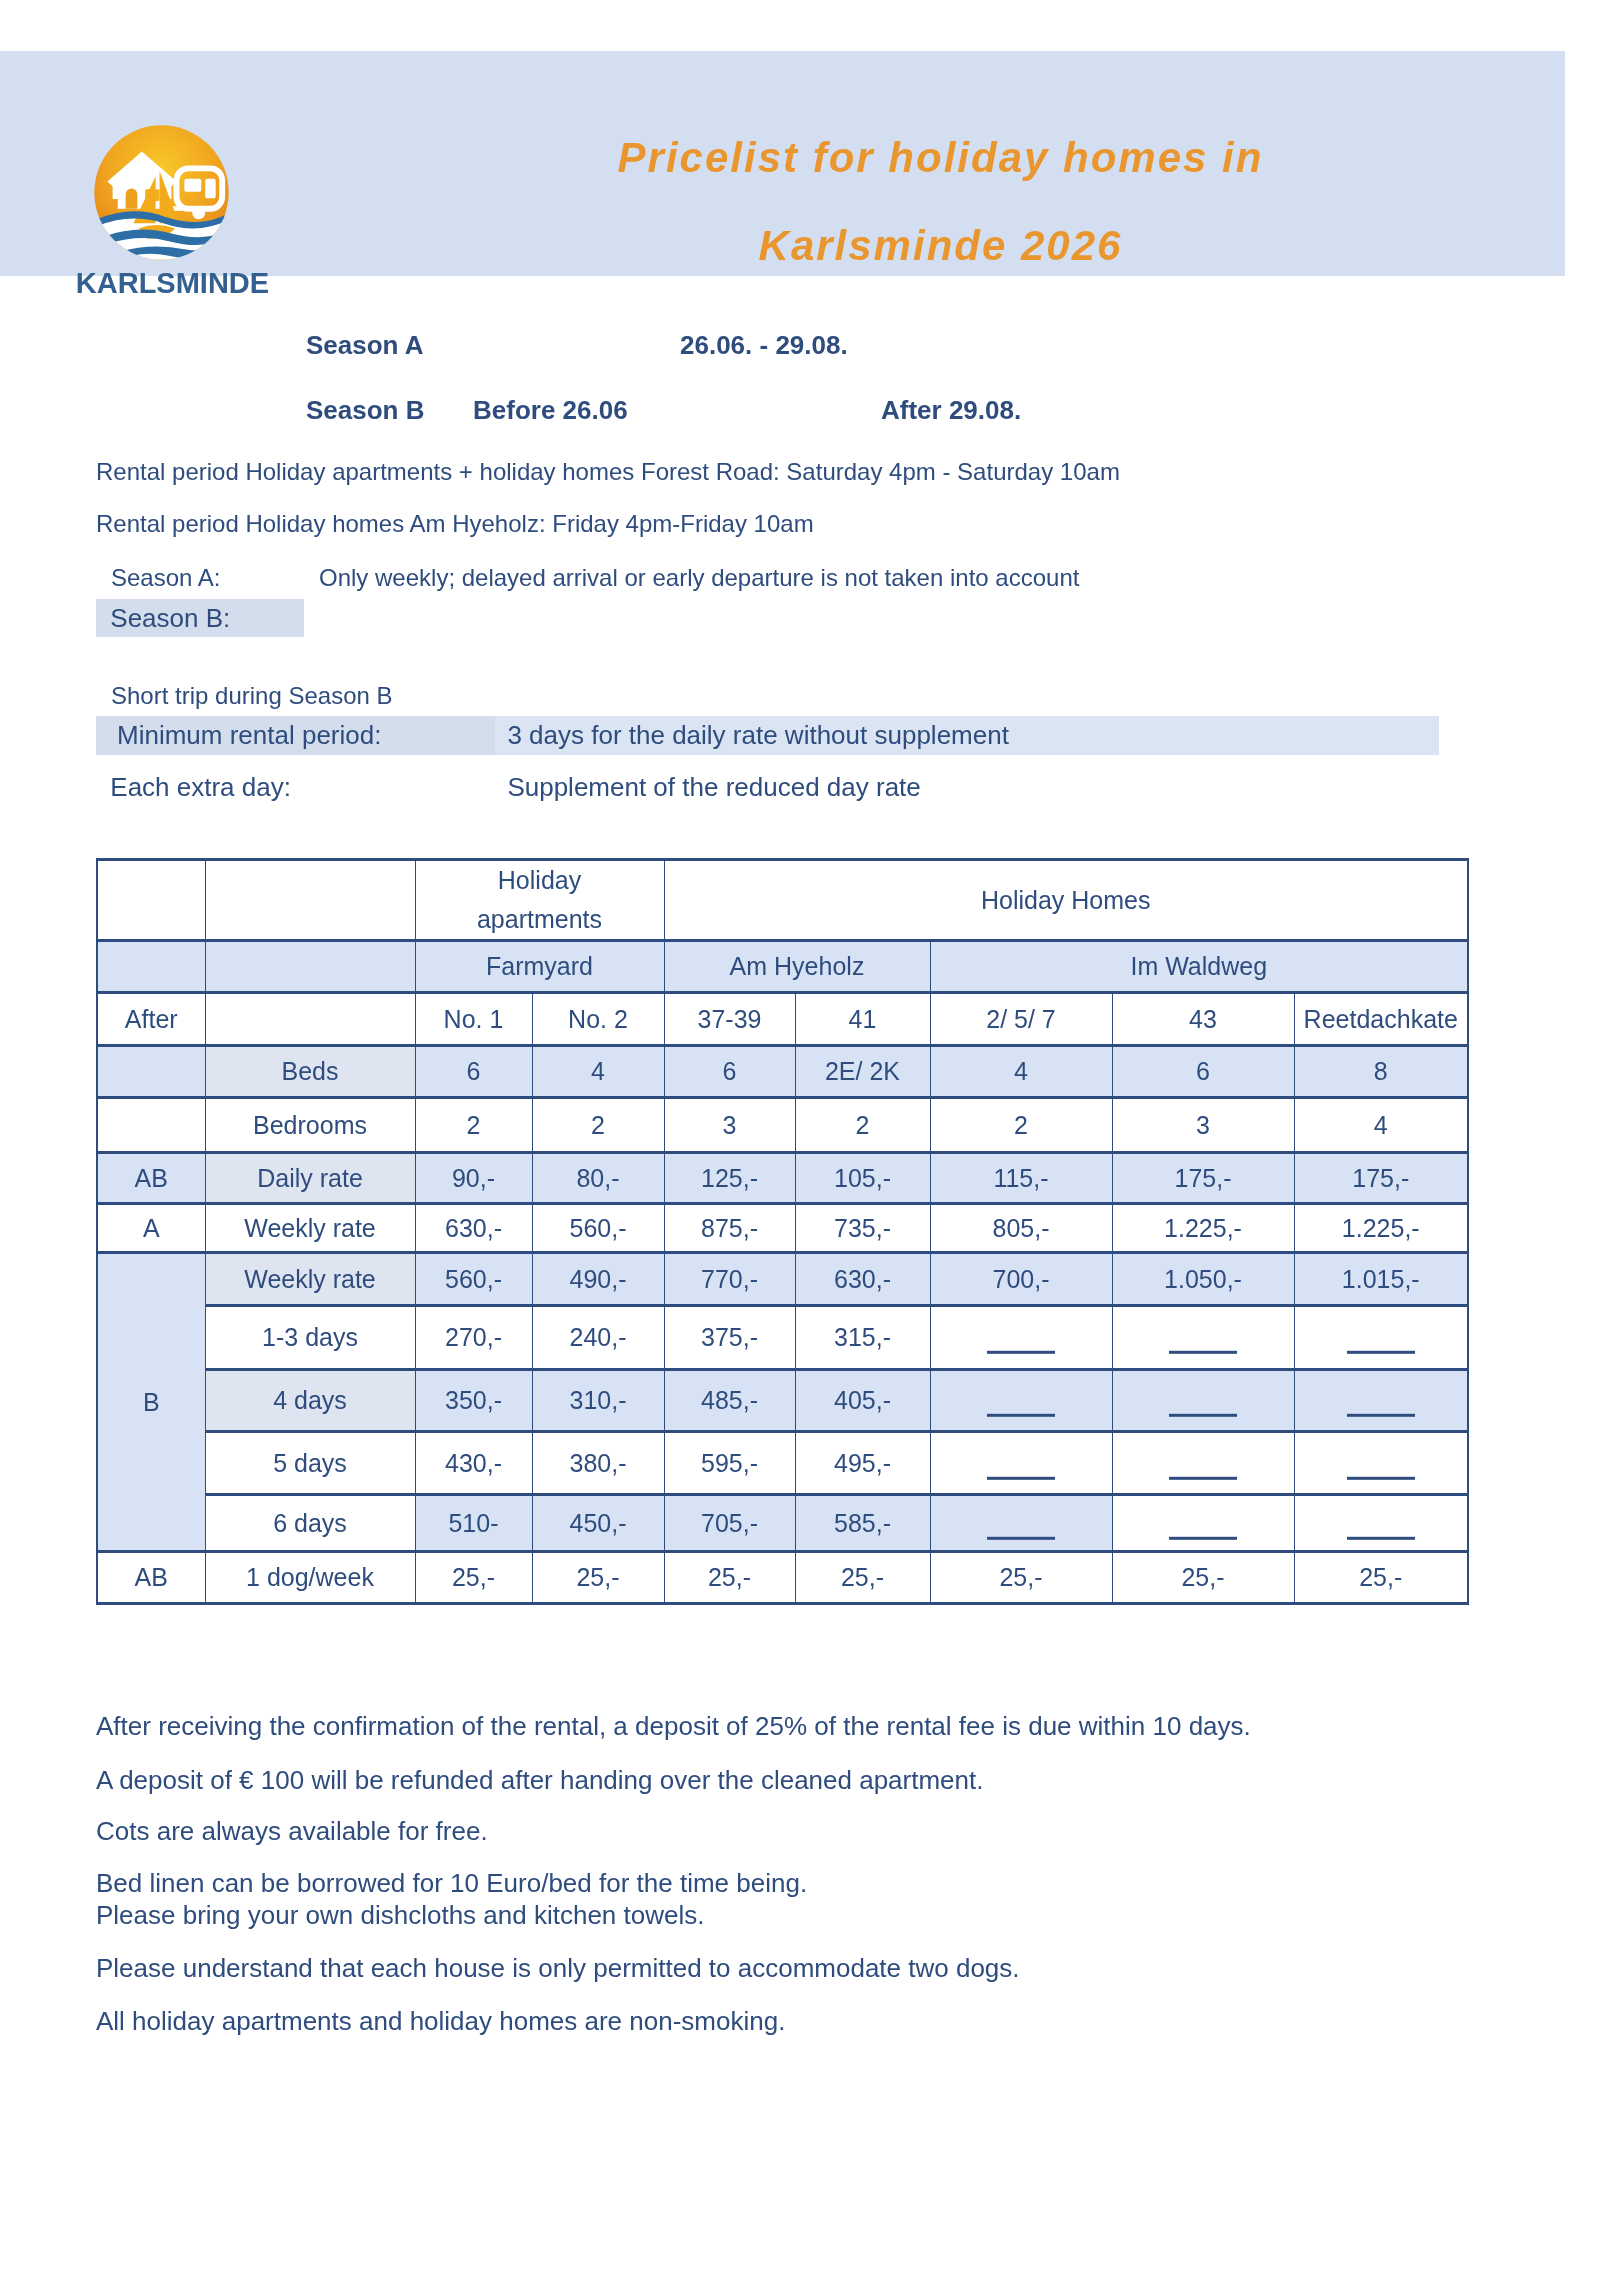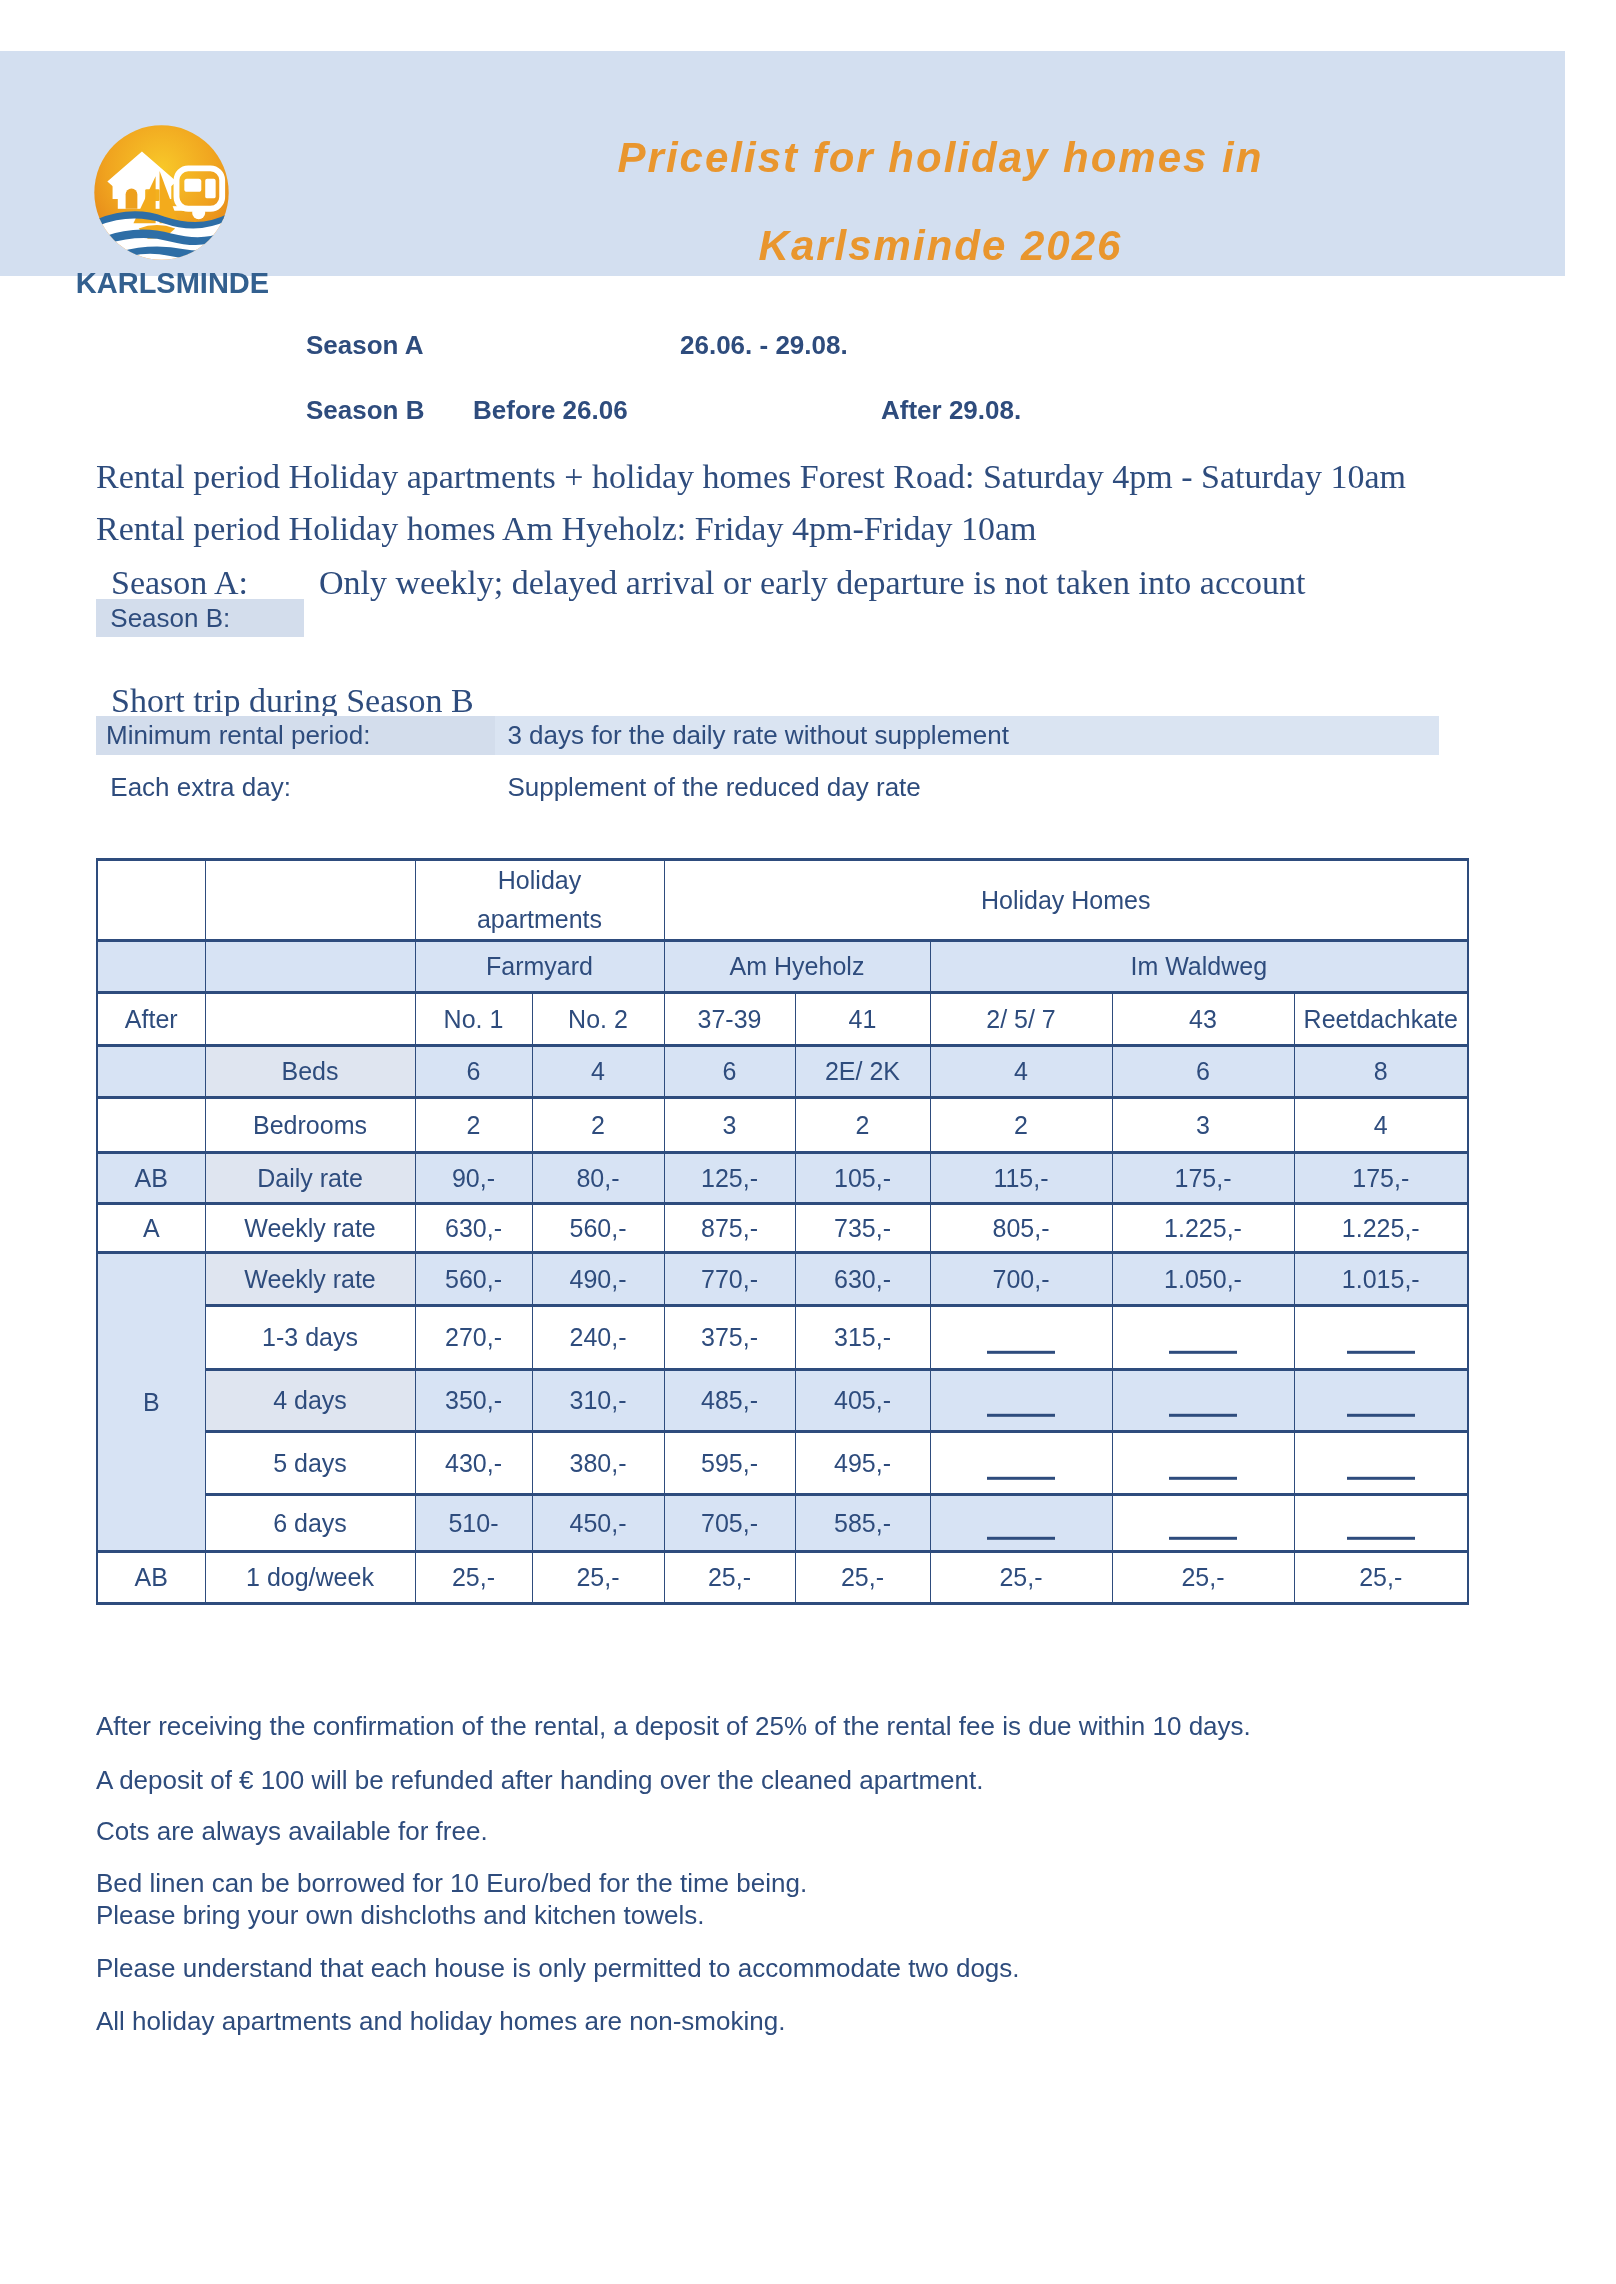--- a/index.html
+++ b/index.html
@@ -16,21 +16,21 @@
   }
   .title{
     position:absolute;left:566px;top:83px;width:749px;text-align:center;
     color:#e9962e;font-style:italic;font-weight:bold;letter-spacing:2px;
   }
   .title .t1{font-size:42px;line-height:48px;}
   .title .t2{font-size:42px;line-height:48px;margin-top:40px;}
   
   .abs{position:absolute;white-space:nowrap;}
   .bold40{font-size:26px;font-weight:bold;}
-  .body40{font-size:34px;font-family:Liberation Serif, serif;}
+  .body40{font-size:24px;}
   
   .hl-row{position:absolute;left:96px;width:1343px;display:flex;align-items:center;font-size:26px;}
   .hl-label{flex:0 0 auto;height:100%;display:flex;align-items:center;}
   .hl-value{flex:1 1 auto;height:100%;display:flex;align-items:center;}
   .bg-label{background:#d3ddec;}
   .bg-value{background:#dae4f2;}
   
   table.price{
     position:absolute;left:96px;top:858px;border-collapse:collapse;table-layout:fixed;
     font-size:25px;color:#2e4c7d;
@@ -116,21 +116,21 @@
   <span class="abs body40" style="left:111px;top:564px;">Season A:</span>
   <span class="abs body40" style="left:319px;top:564px;">Only weekly; delayed arrival or early departure is not taken into account</span>
 
   <div class="hl-row" style="top:599px;height:38px;">
     <div class="hl-label bg-label" style="width:208px;padding-left:14.3px;box-sizing:border-box;">Season B:</div>
   </div>
 
   <span class="abs body40" style="left:111px;top:682px;">Short trip during Season B</span>
 
   <div class="hl-row" style="top:716px;height:39px;">
-    <div class="hl-label bg-label" style="width:399px;padding-left:10px;box-sizing:border-box;">Minimum rental period:</div>
+    <div class="hl-label bg-label" style="width:399px;padding-left:21px;box-sizing:border-box;">Minimum rental period:</div>
     <div class="hl-value bg-value" style="padding-left:12.4px;">3 days for the daily rate without supplement</div>
   </div>
   <div class="hl-row" style="top:768px;height:39px;">
     <div class="hl-label" style="width:399px;padding-left:14.3px;box-sizing:border-box;">Each extra day:</div>
     <div class="hl-value" style="padding-left:12.4px;">Supplement of the reduced day rate</div>
   </div>
 
   <table class="price">
     <colgroup>
       <col style="width:108px">

